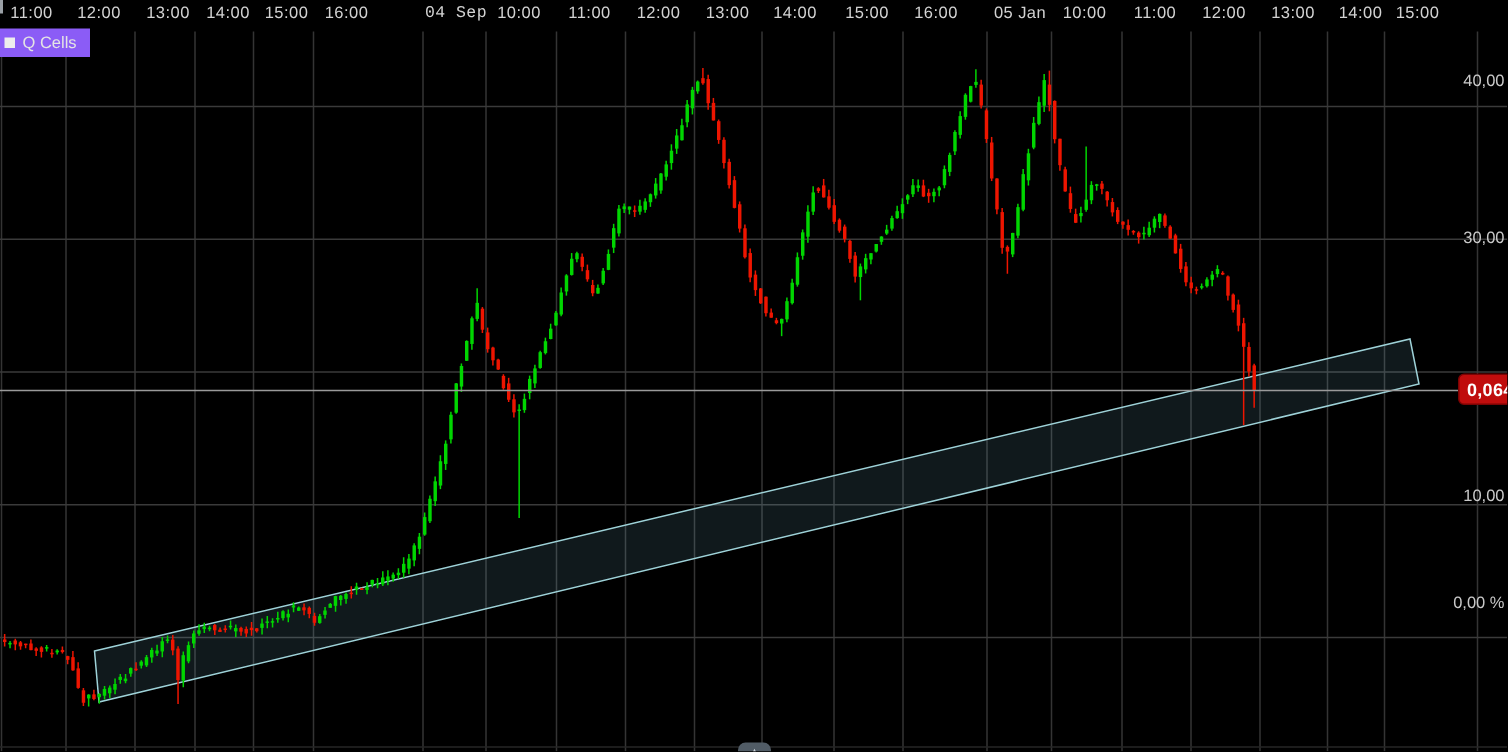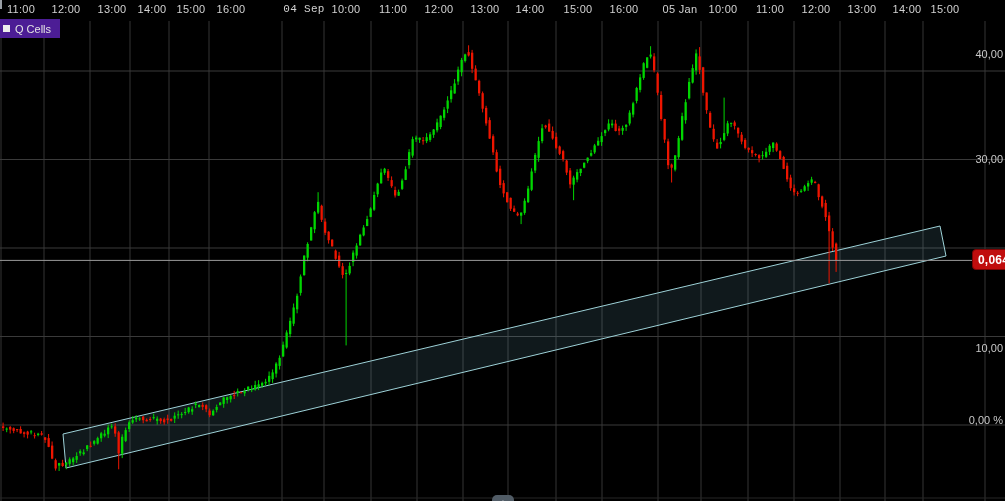--- a/index.html
+++ b/index.html
@@ -5,21 +5,21 @@
   html,body{margin:0;padding:0;background:#000;}
   #app{position:relative;width:1005px;height:501px;background:#000;overflow:hidden;
        font-family:"Liberation Sans",sans-serif;}
   #chart-svg{position:absolute;left:0;top:0;width:1005px;height:501px;display:block;}
   #time-axis{position:absolute;left:0;top:0;width:1005px;height:20px;z-index:4;}
   .time-label{position:absolute;top:3px;transform:translateX(-50%);font-size:11px;
               color:#d2d2d2;white-space:nowrap;letter-spacing:0.3px;}
   #price-axis{position:absolute;right:0;top:0;width:60px;height:501px;z-index:4;}
   .price-label{position:absolute;right:2px;font-size:11px;color:#c9c9c9;white-space:nowrap;}
   #legend-chip{position:absolute;left:0;top:19px;height:19px;display:flex;align-items:center;
-               background:#4c1d95;padding:0 9px 0 3px;z-index:5;cursor:default;}
+               background:#8b5cf6;padding:0 9px 0 3px;z-index:5;cursor:default;}
   #legend-chip .sq{width:7px;height:7px;background:#ededed;margin-right:5px;flex:0 0 auto;}
   #legend-chip .txt{font-size:11px;color:#e4e4e4;white-space:nowrap;}
   #last-price-tag{position:absolute;left:972px;top:246px;width:42px;height:21px;z-index:6;
                   background:#c00d0d;border:1px solid #7c0303;border-radius:4px;
                   box-sizing:border-box;display:flex;align-items:center;}
   #last-price-tag .val{font-size:12px;font-weight:bold;color:#ffffff;padding-left:5px;
                        letter-spacing:0.2px;}
   #panel-expand-button{position:absolute;left:492px;top:495px;width:22px;height:12px;
                        background:#515c66;border:0;border-radius:5px 5px 0 0;z-index:5;
                        color:#ced4d9;font-size:7px;line-height:7px;text-align:center;
@@ -561,22 +561,22 @@
       <span class="time-label" style="left: 770px;">11:00</span>
       <span class="time-label" style="left: 816px;">12:00</span>
       <span class="time-label" style="left: 862px;">13:00</span>
       <span class="time-label" style="left: 907px;">14:00</span>
       <span class="time-label" style="left: 945px;">15:00</span>
     </div>
   <div id="price-axis">
       <span class="price-label" style="top: 48px;">40,00</span>
       <span class="price-label" style="top: 152.5px;">30,00</span>
       <span class="price-label" style="top: 254px;">20,00</span>
-      <span class="price-label" style="top: 342px; margin-left: 47px;">10,00</span>
-      <span class="price-label" style="top: 414px;">0,00 %</span>
+      <span class="price-label" style="top: 325px; margin-left: 47px;">10,00</span>
+      <span class="price-label" style="top: 396px;">0,00 %</span>
     </div>
 
   <div id="corner-tick"></div>
 
   <div id="legend-chip">
     <span class="sq"></span>
     <span class="txt">Q Cells</span>
   </div>
 
   <div id="last-price-tag" style="top: 249.39px;">

